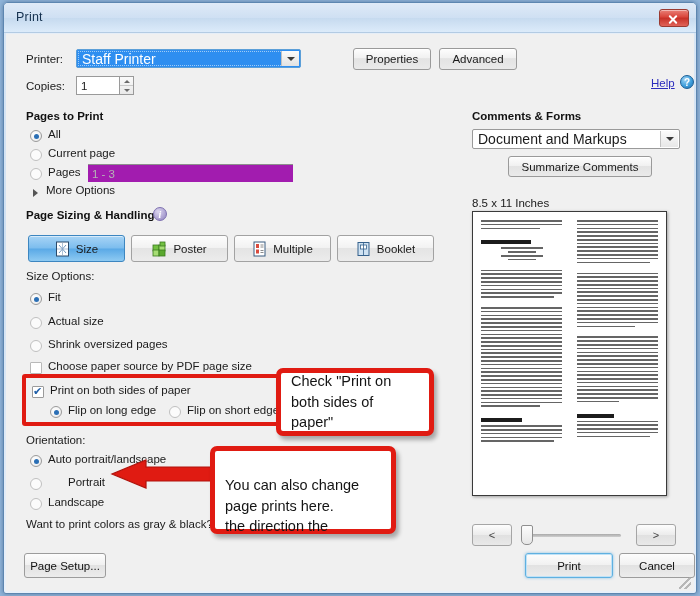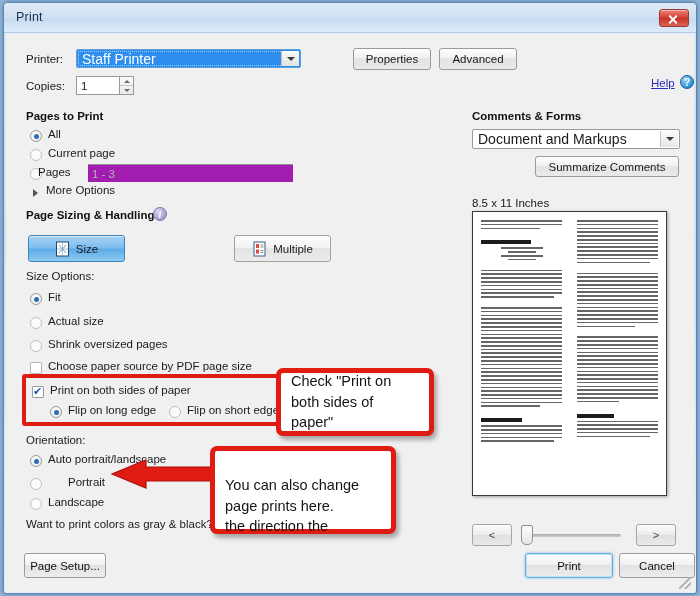--- a/index.html
+++ b/index.html
@@ -308,53 +308,75 @@
 
       <div class="sechead" style="left:20px; top:76px;">Pages to Print</div>
 
       <div class="radio on" style="left:24px; top:96px;"></div>
       <div class="rlabel" style="left:42px; top:94px;">All</div>
 
       <div class="radio off" style="left:24px; top:115px;"></div>
       <div class="rlabel grey" style="left:42px; top:113px;">Current page</div>
 
       <div class="radio off" style="left:24px; top:134px;"></div>
-      <div class="rlabel grey" style="left:32px; top:132px;">Pages</div>
+      <div class="rlabel grey" style="left:42px; top:132px;">Pages</div>
       <div class="txtinput disabled" style="left:82px; top:130px; width:205px; height:18px; border-left:none; border-right:none; border-bottom:none;">1 - 3</div>
 
       <div style="position:absolute; left:27px; top:155px; width:0;height:0;border-top:4px solid transparent;border-bottom:4px solid transparent;border-left:5px solid #555;"></div>
       <div class="rlabel" style="left:40px; top:150px;">More Options</div>
 
       <div class="sechead" style="left:20px; top:175px;">Page Sizing &amp; Handling</div>
       <div class="infoicon" style="left:147px; top:173px;">i</div>
 
       <div class="bigbtn active" style="left:22px; top:201px; width:97px;">
         <span class="bicon">
           <svg width="15" height="16" viewBox="0 0 15 16">
             <rect x="1.5" y="1" width="12" height="14" fill="#fff" stroke="#2a4a6a" stroke-width="1"></rect>
             <path d="M4 4 L11 12 M11 4 L4 12" stroke="#4f7fb0" stroke-width=".8"></path>
             <path d="M7.5 2 v12 M2 8 h11" stroke="#8aa8c6" stroke-width=".7"></path>
           </svg>
         </span>
         <span>Size</span>
       </div>
 
+      <div class="bigbtn" style="left:125px; top:201px; width:97px;">
+        <span class="bicon">
+          <svg width="15" height="16" viewBox="0 0 15 16">
+            <rect x="1" y="4" width="6" height="6" fill="#72c041" stroke="#3b7a1f" stroke-width=".8"></rect>
+            <rect x="7" y="4" width="6" height="6" fill="#a6dd74" stroke="#3b7a1f" stroke-width=".8"></rect>
+            <rect x="1" y="9" width="6" height="6" fill="#a6dd74" stroke="#3b7a1f" stroke-width=".8"></rect>
+            <rect x="7" y="9" width="6" height="6" fill="#5aa82e" stroke="#3b7a1f" stroke-width=".8"></rect>
+            <rect x="8" y="1" width="5" height="4" fill="#72c041" stroke="#3b7a1f" stroke-width=".8"></rect>
+          </svg>
+        </span>
+        <span>Poster</span>
+      </div>
 
       <div class="bigbtn" style="left:228px; top:201px; width:97px;">
         <span class="bicon">
           <svg width="15" height="16" viewBox="0 0 15 16">
             <rect x="2" y="1" width="11" height="14" fill="#fff" stroke="#3a5d80" stroke-width="1"></rect>
             <rect x="4" y="3" width="3" height="4" fill="#d94b3e"></rect>
             <rect x="4" y="8.5" width="3" height="4" fill="#d94b3e"></rect>
             <path d="M8.5 4 h3 M8.5 6 h3 M8.5 9.5 h3 M8.5 11.5 h3" stroke="#6d6d6d" stroke-width=".8"></path>
           </svg>
         </span>
         <span>Multiple</span>
       </div>
 
+      <div class="bigbtn" style="left:331px; top:201px; width:97px;">
+        <span class="bicon">
+          <svg width="15" height="16" viewBox="0 0 15 16">
+            <rect x="2" y="1.5" width="11" height="13" fill="#cfe2f2" stroke="#35618c" stroke-width="1"></rect>
+            <rect x="4.5" y="4" width="6" height="4" fill="#fff" stroke="#35618c" stroke-width=".8"></rect>
+            <path d="M7.5 1.5 v13" stroke="#35618c" stroke-width=".8"></path>
+          </svg>
+        </span>
+        <span>Booklet</span>
+      </div>
 
       <div class="lbl" style="left:20px; top:236px;">Size Options:</div>
 
       <div class="radio on" style="left:24px; top:259px;"></div>
       <div class="rlabel" style="left:42px; top:257px;">Fit</div>
 
       <div class="radio off" style="left:24px; top:283px;"></div>
       <div class="rlabel grey" style="left:42px; top:281px;">Actual size</div>
 
       <div class="radio off" style="left:24px; top:306px;"></div>
@@ -387,21 +409,21 @@
 
       <div class="footbtn" style="left:18px; top:519px; width:82px;">Page Setup...</div>
 
       <div class="sechead" style="left:466px; top:76px;">Comments &amp; Forms</div>
       <div class="combo" style="left:466px; top:95px; width:208px; height:20px;">
         <span>Document and Markups</span>
         <span class="arrowbox">
             <i class="caret-dn"></i>
           </span>
       </div>
-      <div class="btn" style="left:485px; top:122px; width:144px; height:21px;text-align:center;">Summarize Comments</div>
+      <div class="btn" style="left:458px; top:122px; width:144px; height:21px;text-align:center;">Summarize Comments</div>
 
       <div class="lbl" style="left:466px; top:163px;">8.5 x 11 Inches</div>
 
       <div class="preview-frame" style="left:466px; top:177px; width:195px; height:285px;">
         <div class="pg-inner">
           <div class="col left">
             <div class="tline s10"></div>
               <div class="tline s10"></div>
               <div class="tline s7"></div>
             <div class="tline gap"></div>

